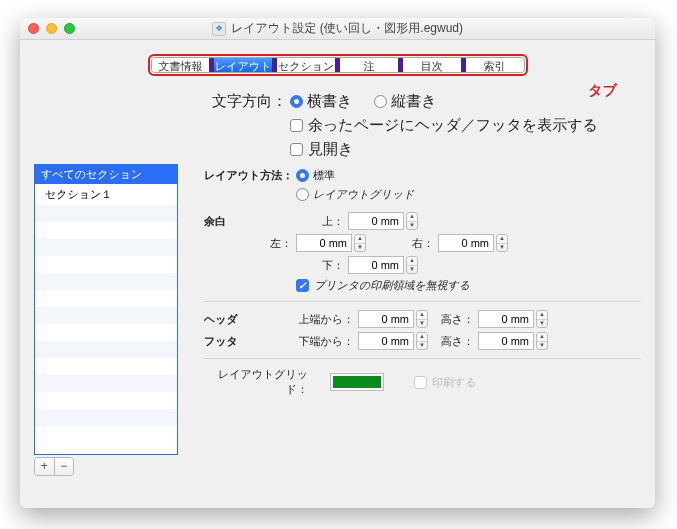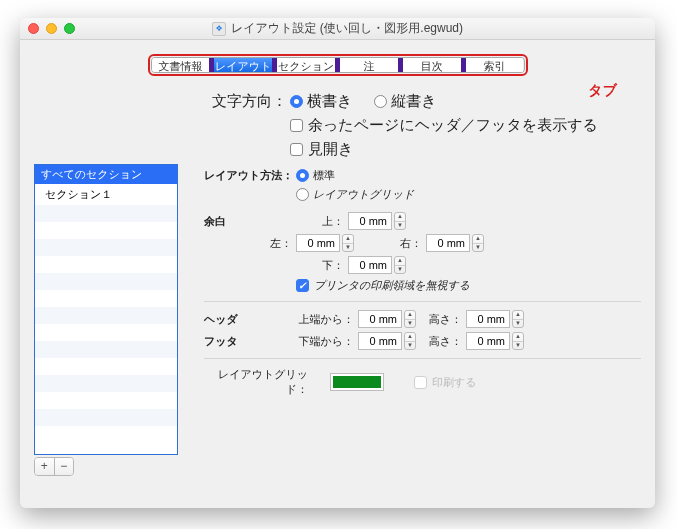--- a/index.html
+++ b/index.html
@@ -37,21 +37,21 @@
   .list .stripes div{height:17px;}
   .list .stripes div:nth-child(odd){background:#f3f6fb;}
   .addrem { display:flex; border:1px solid #b6b6b6; width:40px; height:19px; margin-top:2px; border-radius:4px; overflow:hidden; }
   .addrem span{ flex:1; text-align:center; line-height:17px; font-size:12px; background:linear-gradient(#fdfdfd,#efefef); color:#555; }
   .addrem span:first-child{border-right:1px solid #b6b6b6;}
   .right { flex:1; font-size:11px; color:#222; }
   .right .sect-lbl{ font-weight:bold; font-size:11px; color:#222; display:inline-block; width:92px; }
   .right .sect-lbl.plain{font-weight:normal;}
   .field-row { display:flex; align-items:center; margin:4px 0; }
   .mmlabel { width:48px; text-align:right; margin-right:4px; }
-  .mminput { width:44px; height:18px; border:1px solid #bcbcbc; background:#fff; font-size:11px; text-align:right; padding:0 4px; margin-right:2px; }
+  .mminput { width:56px; height:18px; border:1px solid #bcbcbc; background:#fff; font-size:11px; text-align:right; padding:0 4px; margin-right:2px; }
   .step { width:12px; height:18px; border:1px solid #bcbcbc; border-radius:3px; display:inline-flex; flex-direction:column; background:linear-gradient(#fbfbfb,#efefef); }
   .step span{flex:1; font-size:6px; text-align:center; line-height:7px; color:#555;}
   .step span:first-child{border-bottom:1px solid #cfcfcf;}
   .colorwell{ width:54px; height:18px; border:1px solid #bdbdbd; padding:2px; background:#fff; }
   .colorwell div{width:100%;height:100%;background:#0b8a1e;}
   .disabled{ color:#bbb; }
   .disabled .check{border-color:#d0d0d0;}
   .indent{ margin-left:92px;font-style:italic; }
 </style>
 </head>

